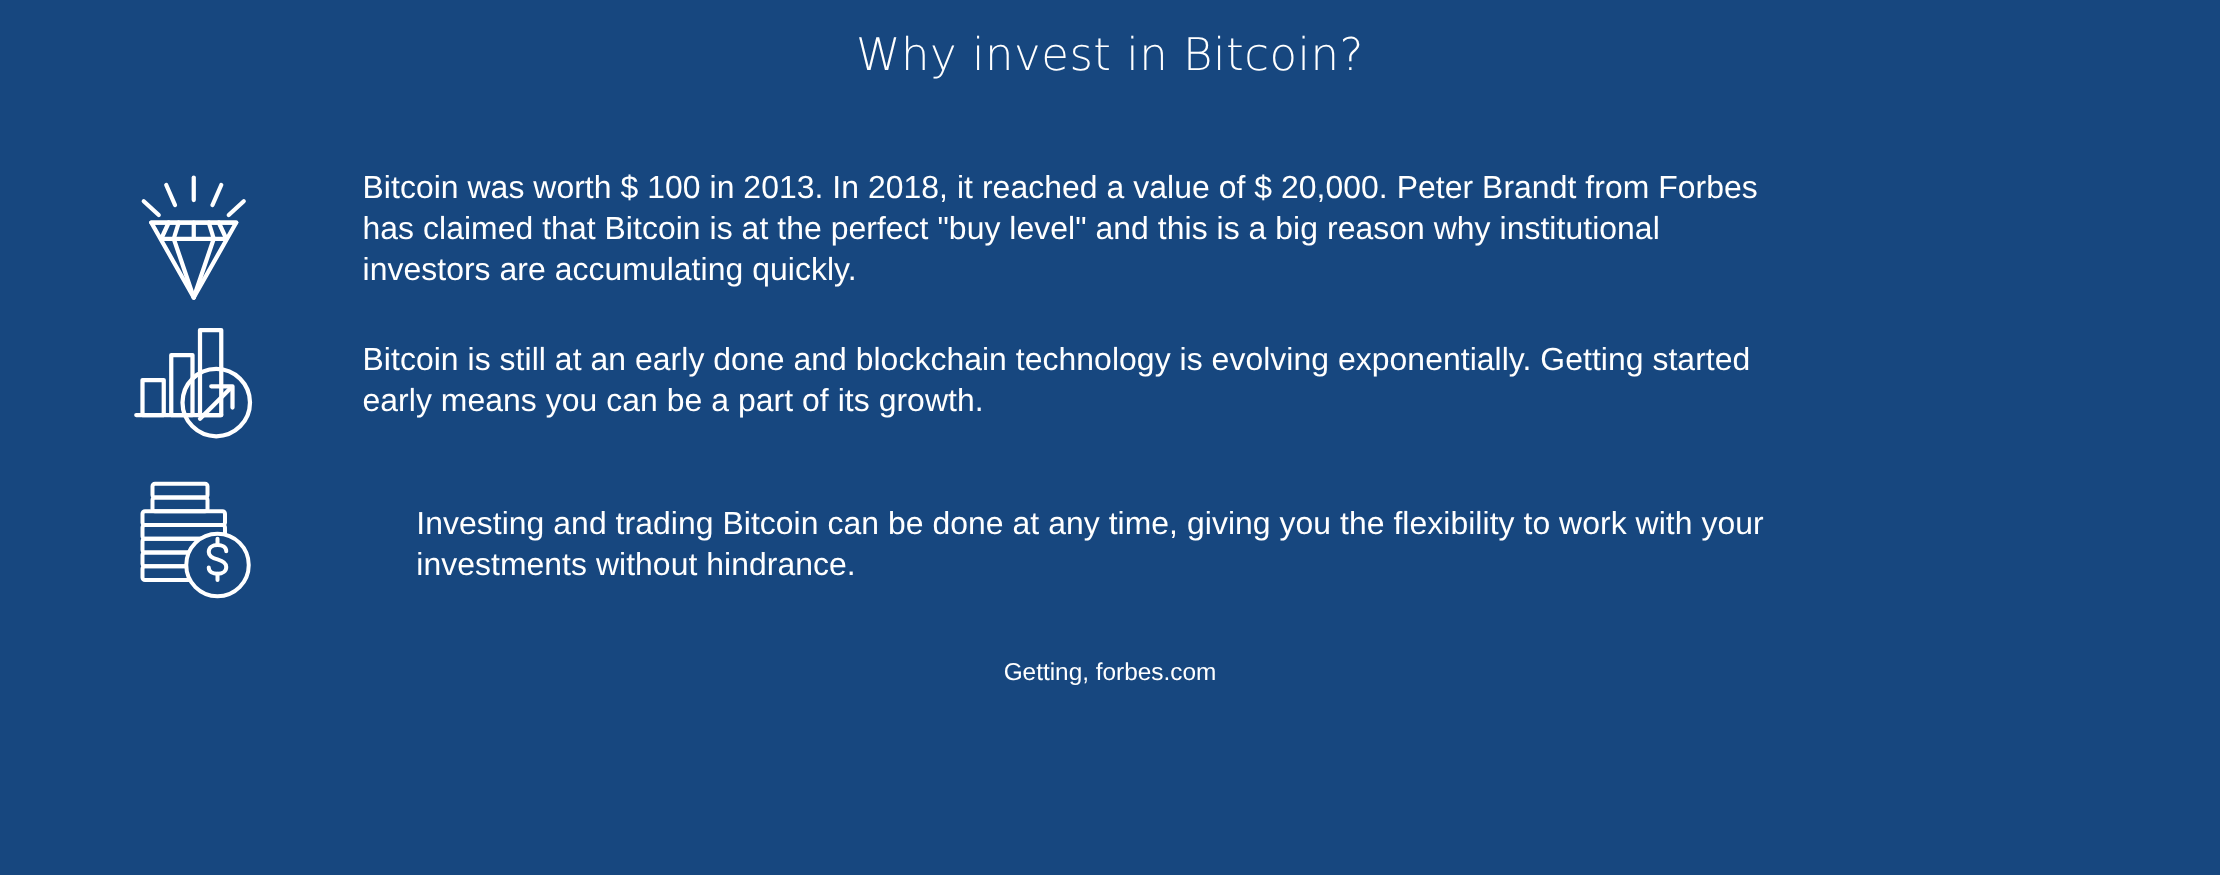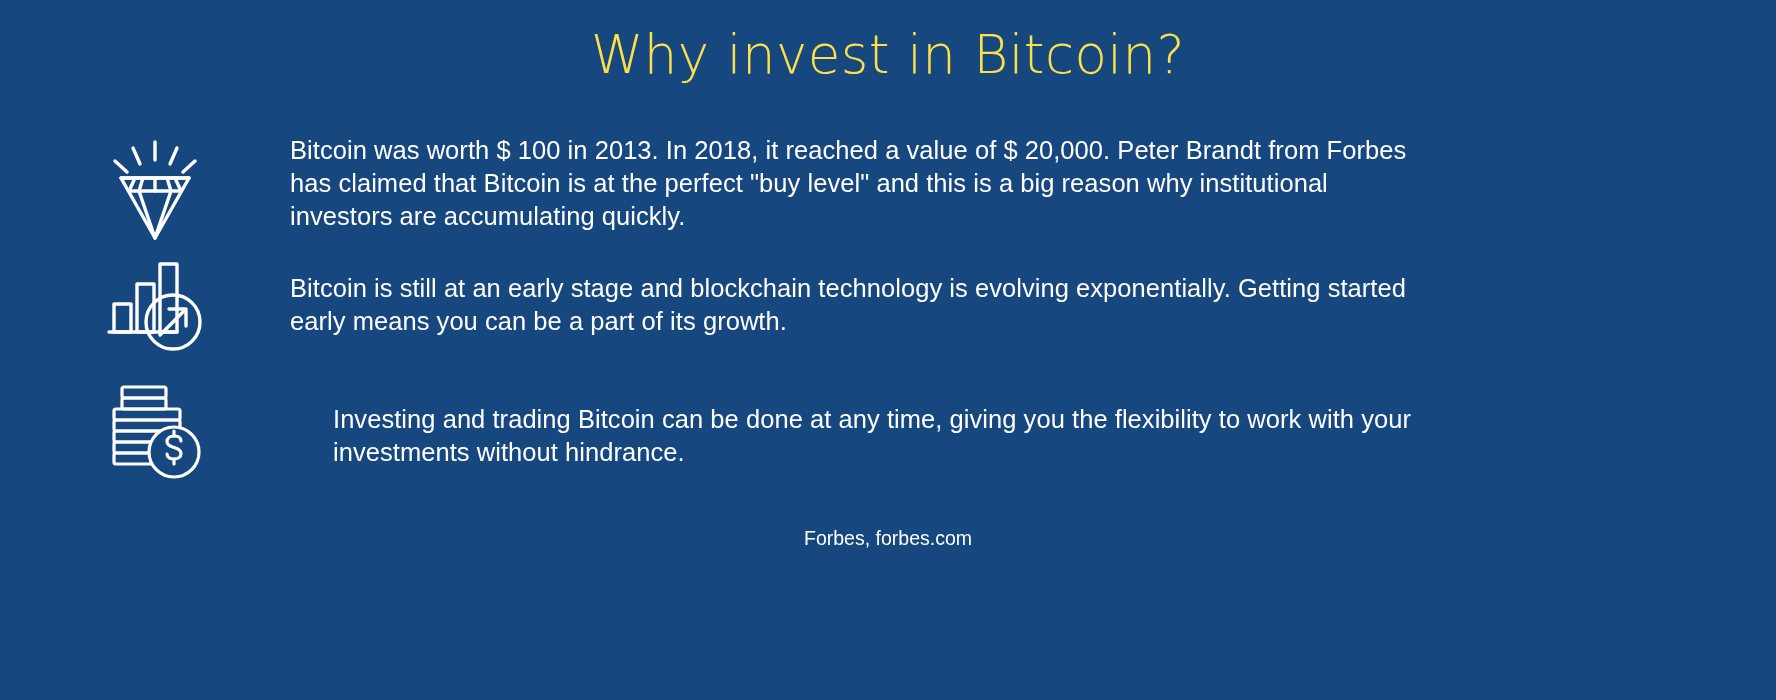--- a/index.html
+++ b/index.html
@@ -23,25 +23,25 @@
     background: #17477f;
   }
 
   
   .title {
     position: absolute;
     top: 22px;
     left: 0;
     width: 1776px;
     text-align: center;
-    font-size: 53px;
+    font-size: 36px;
     line-height: 1.25;
     font-weight: 300;
     letter-spacing: 0.4px;
-    color: #fde047;
+    color: #ffffff;
     font-family: "DejaVu Sans", sans-serif;
     -webkit-font-smoothing: antialiased;
   }
 
   
   .rows {
     position: absolute;
     top: 128px;
     left: 0;
     width: 1740px;
@@ -157,21 +157,21 @@
             <rect x="55" y="10" width="17" height="68"></rect>
 
             <circle cx="68" cy="68" r="27"></circle>
 
             <line x1="55" y1="81" x2="80" y2="56"></line>
             <polyline points="64,55 81,55 81,72"></polyline>
           </svg>
         </span>
       </div>
       <div class="text-cell">
-        <p class="para">Bitcoin is still at an early stage and blockchain technology is evolving exponentially. Getting started early means you can be a part of its growth.</p>
+        <p class="para">Bitcoin is still at an early done and blockchain technology is evolving exponentially. Getting started early means you can be a part of its growth.</p>
       </div>
     </div>
 
     <div class="row row-3">
       <div class="icon-cell">
         <span>
           <svg width="100" height="100" viewBox="0 0 100 100" fill="none" stroke="#ffffff" stroke-width="3.2" stroke-linecap="round" stroke-linejoin="round">
 
             <rect x="17" y="6" width="44" height="11" rx="2"></rect>
             <rect x="17" y="17" width="44" height="11" rx="2"></rect>
@@ -189,15 +189,15 @@
           </svg>
         </span>
       </div>
       <div class="text-cell">
         <p class="para">Investing and trading Bitcoin can be done at any time, giving you the flexibility to work with your investments without hindrance.</p>
       </div>
     </div>
 
   </div>
 
-  <div class="source">Forbes, forbes.com</div>
+  <div class="source">Getting, forbes.com</div>
 
 </div>
 
 </body></html>

